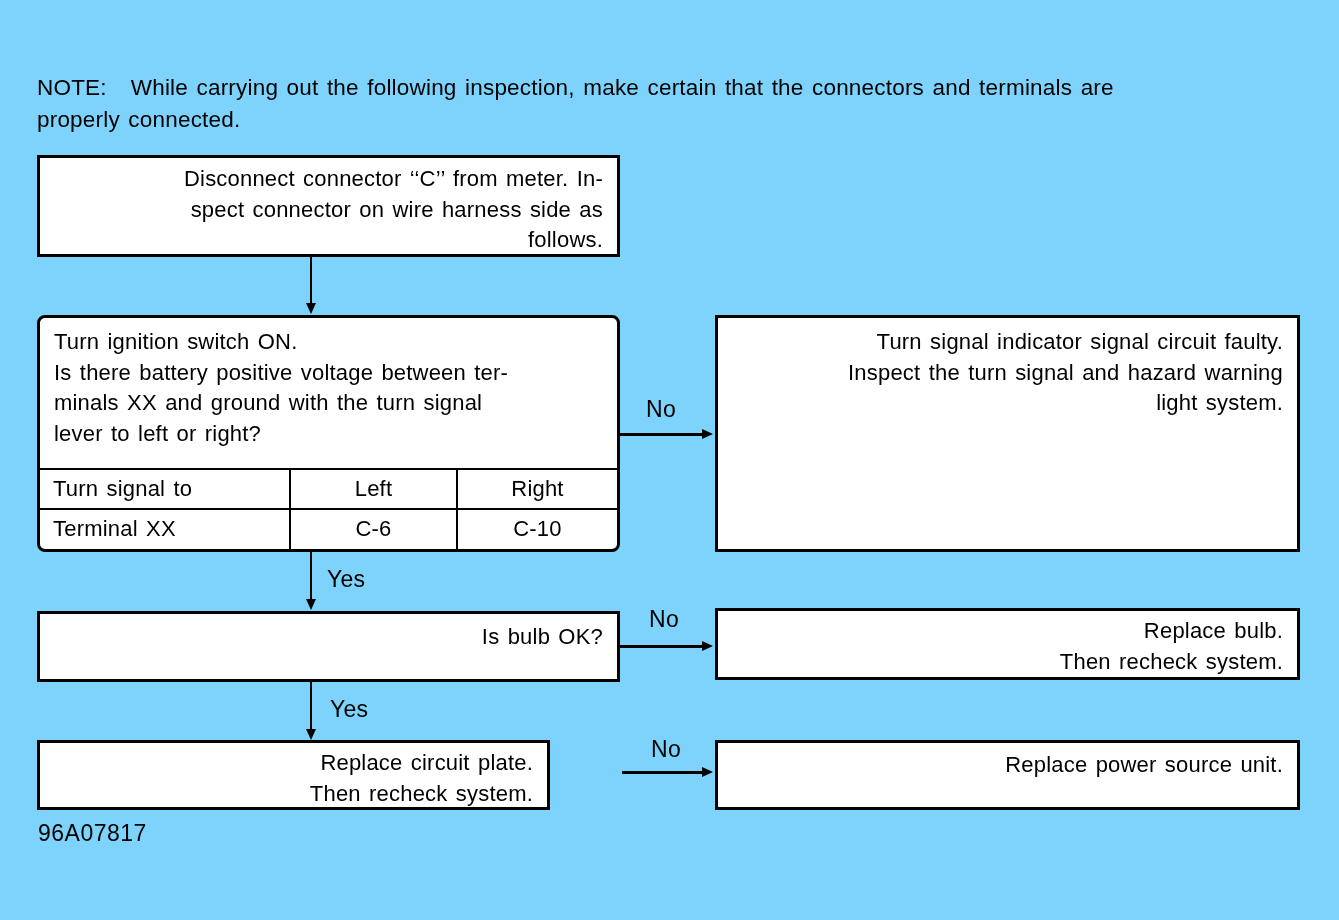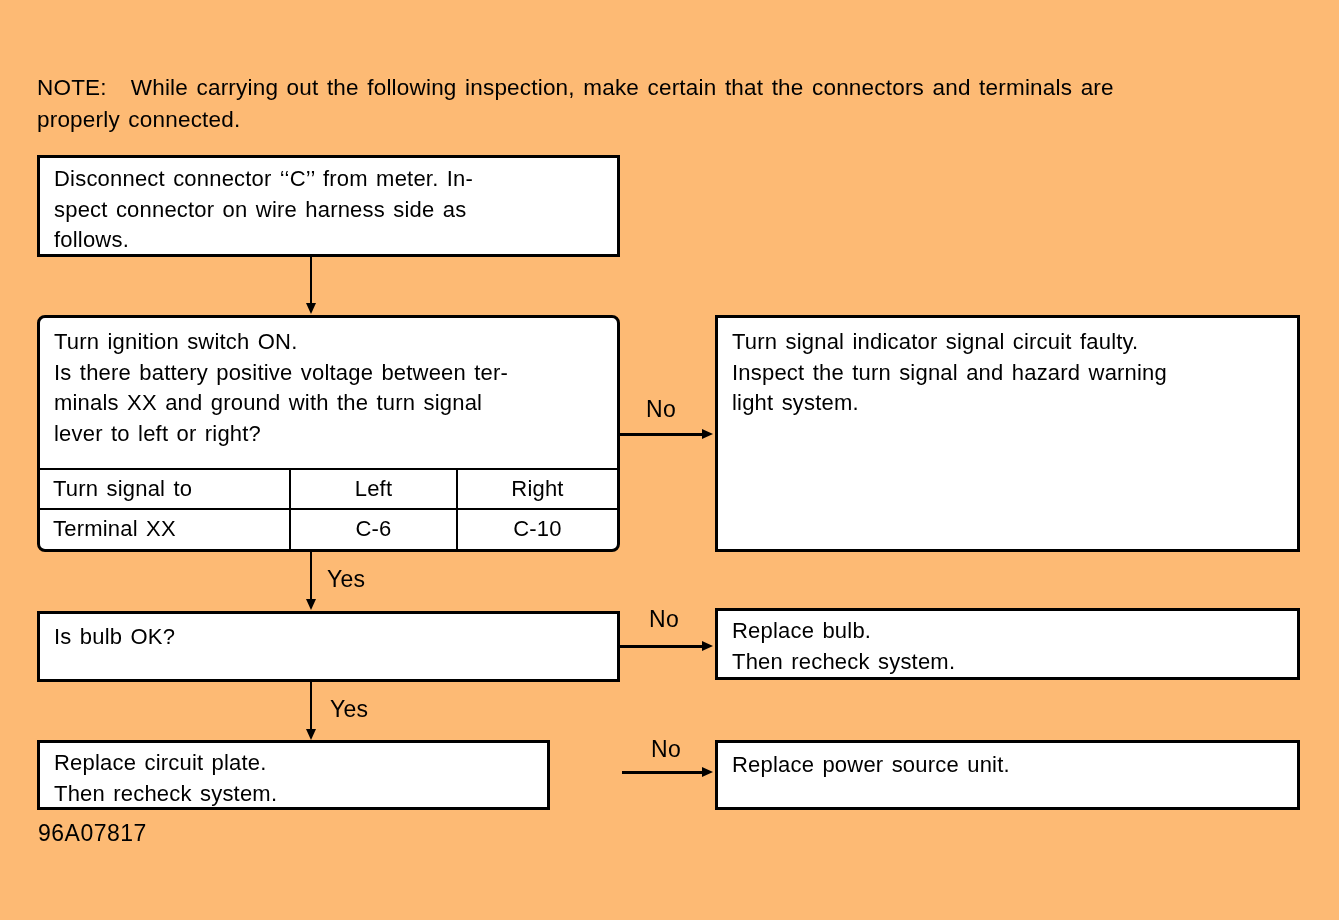--- a/index.html
+++ b/index.html
@@ -9,21 +9,21 @@
     height: 920px;
     background: #ffffff;
     overflow: hidden;
     font-family: "Liberation Sans", sans-serif;
     color: #000;
   }
   .page {
     position: relative;
     width: 1339px;
     height: 920px;
-    background: #fdba74;
+    background: #7dd3fc;
   }
   .note {
     position: absolute;
     left: 37px;
     top: 72px;
     width: 1280px;
     font-size: 22.5px;
     line-height: 32px;
     letter-spacing: 0.2px;
     word-spacing: 2px;
@@ -35,20 +35,21 @@
     position: absolute;
     border: 3px solid #000;
     box-sizing: border-box;
     background: #fff;
     font-size: 22px;
     letter-spacing: 0.2px;
     word-spacing: 2px;
   }
   .txt {
     padding: 9px 14px 12px 14px;
+    text-align: right;
   }
   .ln {
     line-height: 30.5px;
     white-space: nowrap;
   }
   
   .qarea {
     height: 150px;
     box-sizing: border-box;
     padding: 9px 14px 0 14px;

